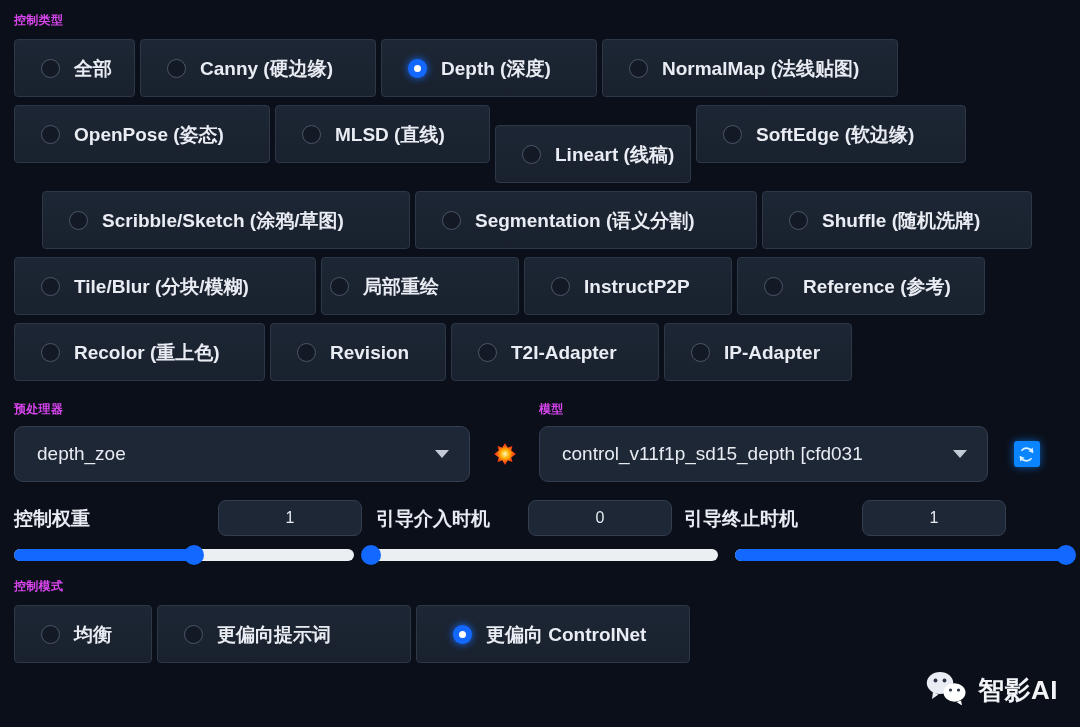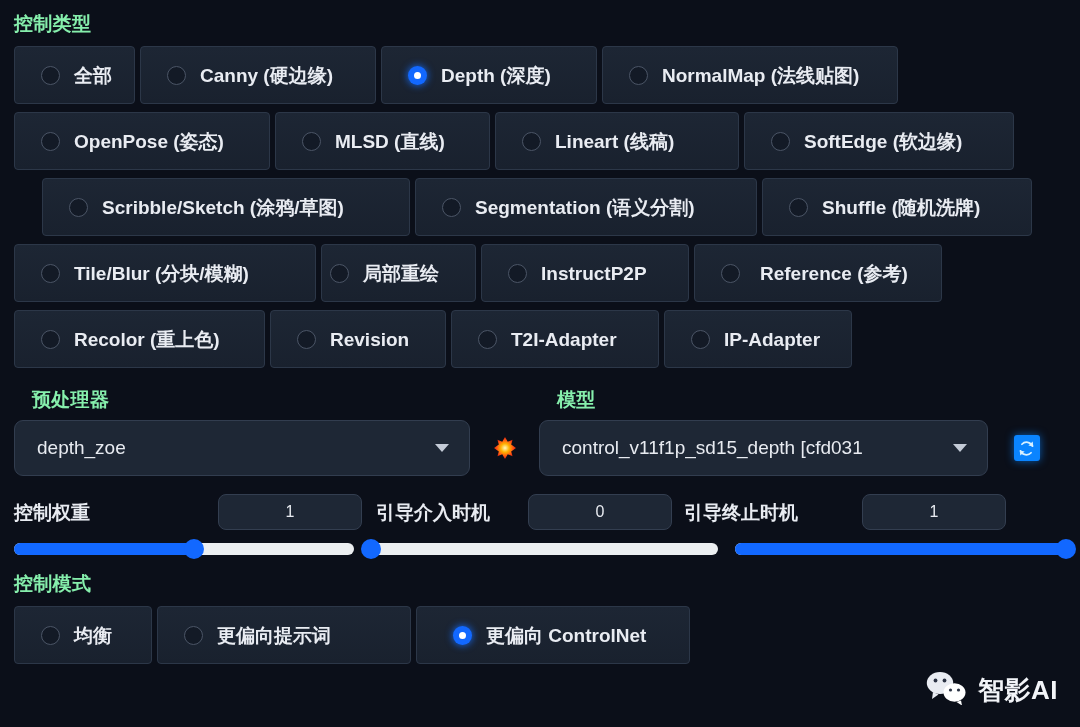--- a/index.html
+++ b/index.html
@@ -19,23 +19,23 @@
     position: relative;
     width: 1080px;
     height: 727px;
     background: #0b0f19;
     box-sizing: border-box;
     padding: 0 14px;
   }
 
   
   .section-title {
-    font-size: 19px;
+    font-size: 12px;
     font-weight: 700;
-    color: #86efac;
+    color: #d946ef;
     letter-spacing: .3px;
     line-height: 1;
   }
 
   
   .radio-rows {
     display: flex;
     flex-direction: column;
     gap: 8px;
   }
@@ -91,21 +91,21 @@
     line-height: 1;
   }
 
   
   .dd-row {
     display: flex;
     align-items: flex-end;
     gap: 0;
   }
   .dd-group { display: flex; flex-direction: column; }
-  .dd-group .section-title { margin-bottom: 11px; margin-left: 18px; }
+  .dd-group .section-title { margin-bottom: 11px; }
   .dropdown {
     position: relative;
     background: #1e2735;
     border: 1px solid #323d4f;
     border-radius: 9px;
     height: 56px;
     display: flex;
     align-items: center;
     box-sizing: border-box;
     cursor: pointer;
@@ -238,21 +238,21 @@
         </div>
         <div class="radio-row">
           <div class="radio-pill" style="width: 256px;">
             <span class="dot"></span>
             <span class="lbl">OpenPose (姿态)</span>
           </div>
           <div class="radio-pill" style="width: 215px;">
             <span class="dot"></span>
             <span class="lbl">MLSD (直线)</span>
           </div>
-          <div class="radio-pill" style="width: 244px;">
+          <div class="radio-pill" style="width: 196px; margin-top: 20px;">
             <span class="dot"></span>
             <span class="lbl">Lineart (线稿)</span>
           </div>
           <div class="radio-pill" style="width: 270px;">
             <span class="dot"></span>
             <span class="lbl">SoftEdge (软边缘)</span>
           </div>
         </div>
         <div class="radio-row">
           <div class="radio-pill" style="width: 368px; margin-left: 28px;">
@@ -266,21 +266,21 @@
           <div class="radio-pill" style="width: 270px;">
             <span class="dot"></span>
             <span class="lbl">Shuffle (随机洗牌)</span>
           </div>
         </div>
         <div class="radio-row">
           <div class="radio-pill" style="width: 302px;">
             <span class="dot"></span>
             <span class="lbl">Tile/Blur (分块/模糊)</span>
           </div>
-          <div class="radio-pill" style="width: 155px; padding-left: 8px;">
+          <div class="radio-pill" style="width: 198px; padding-left: 8px;">
             <span class="dot"></span>
             <span class="lbl">局部重绘</span>
           </div>
           <div class="radio-pill" style="width: 208px;">
             <span class="dot"></span>
             <span class="lbl">InstructP2P</span>
           </div>
           <div class="radio-pill" style="width: 248px; gap: 20px;">
             <span class="dot"></span>
             <span class="lbl">Reference (参考)</span>

